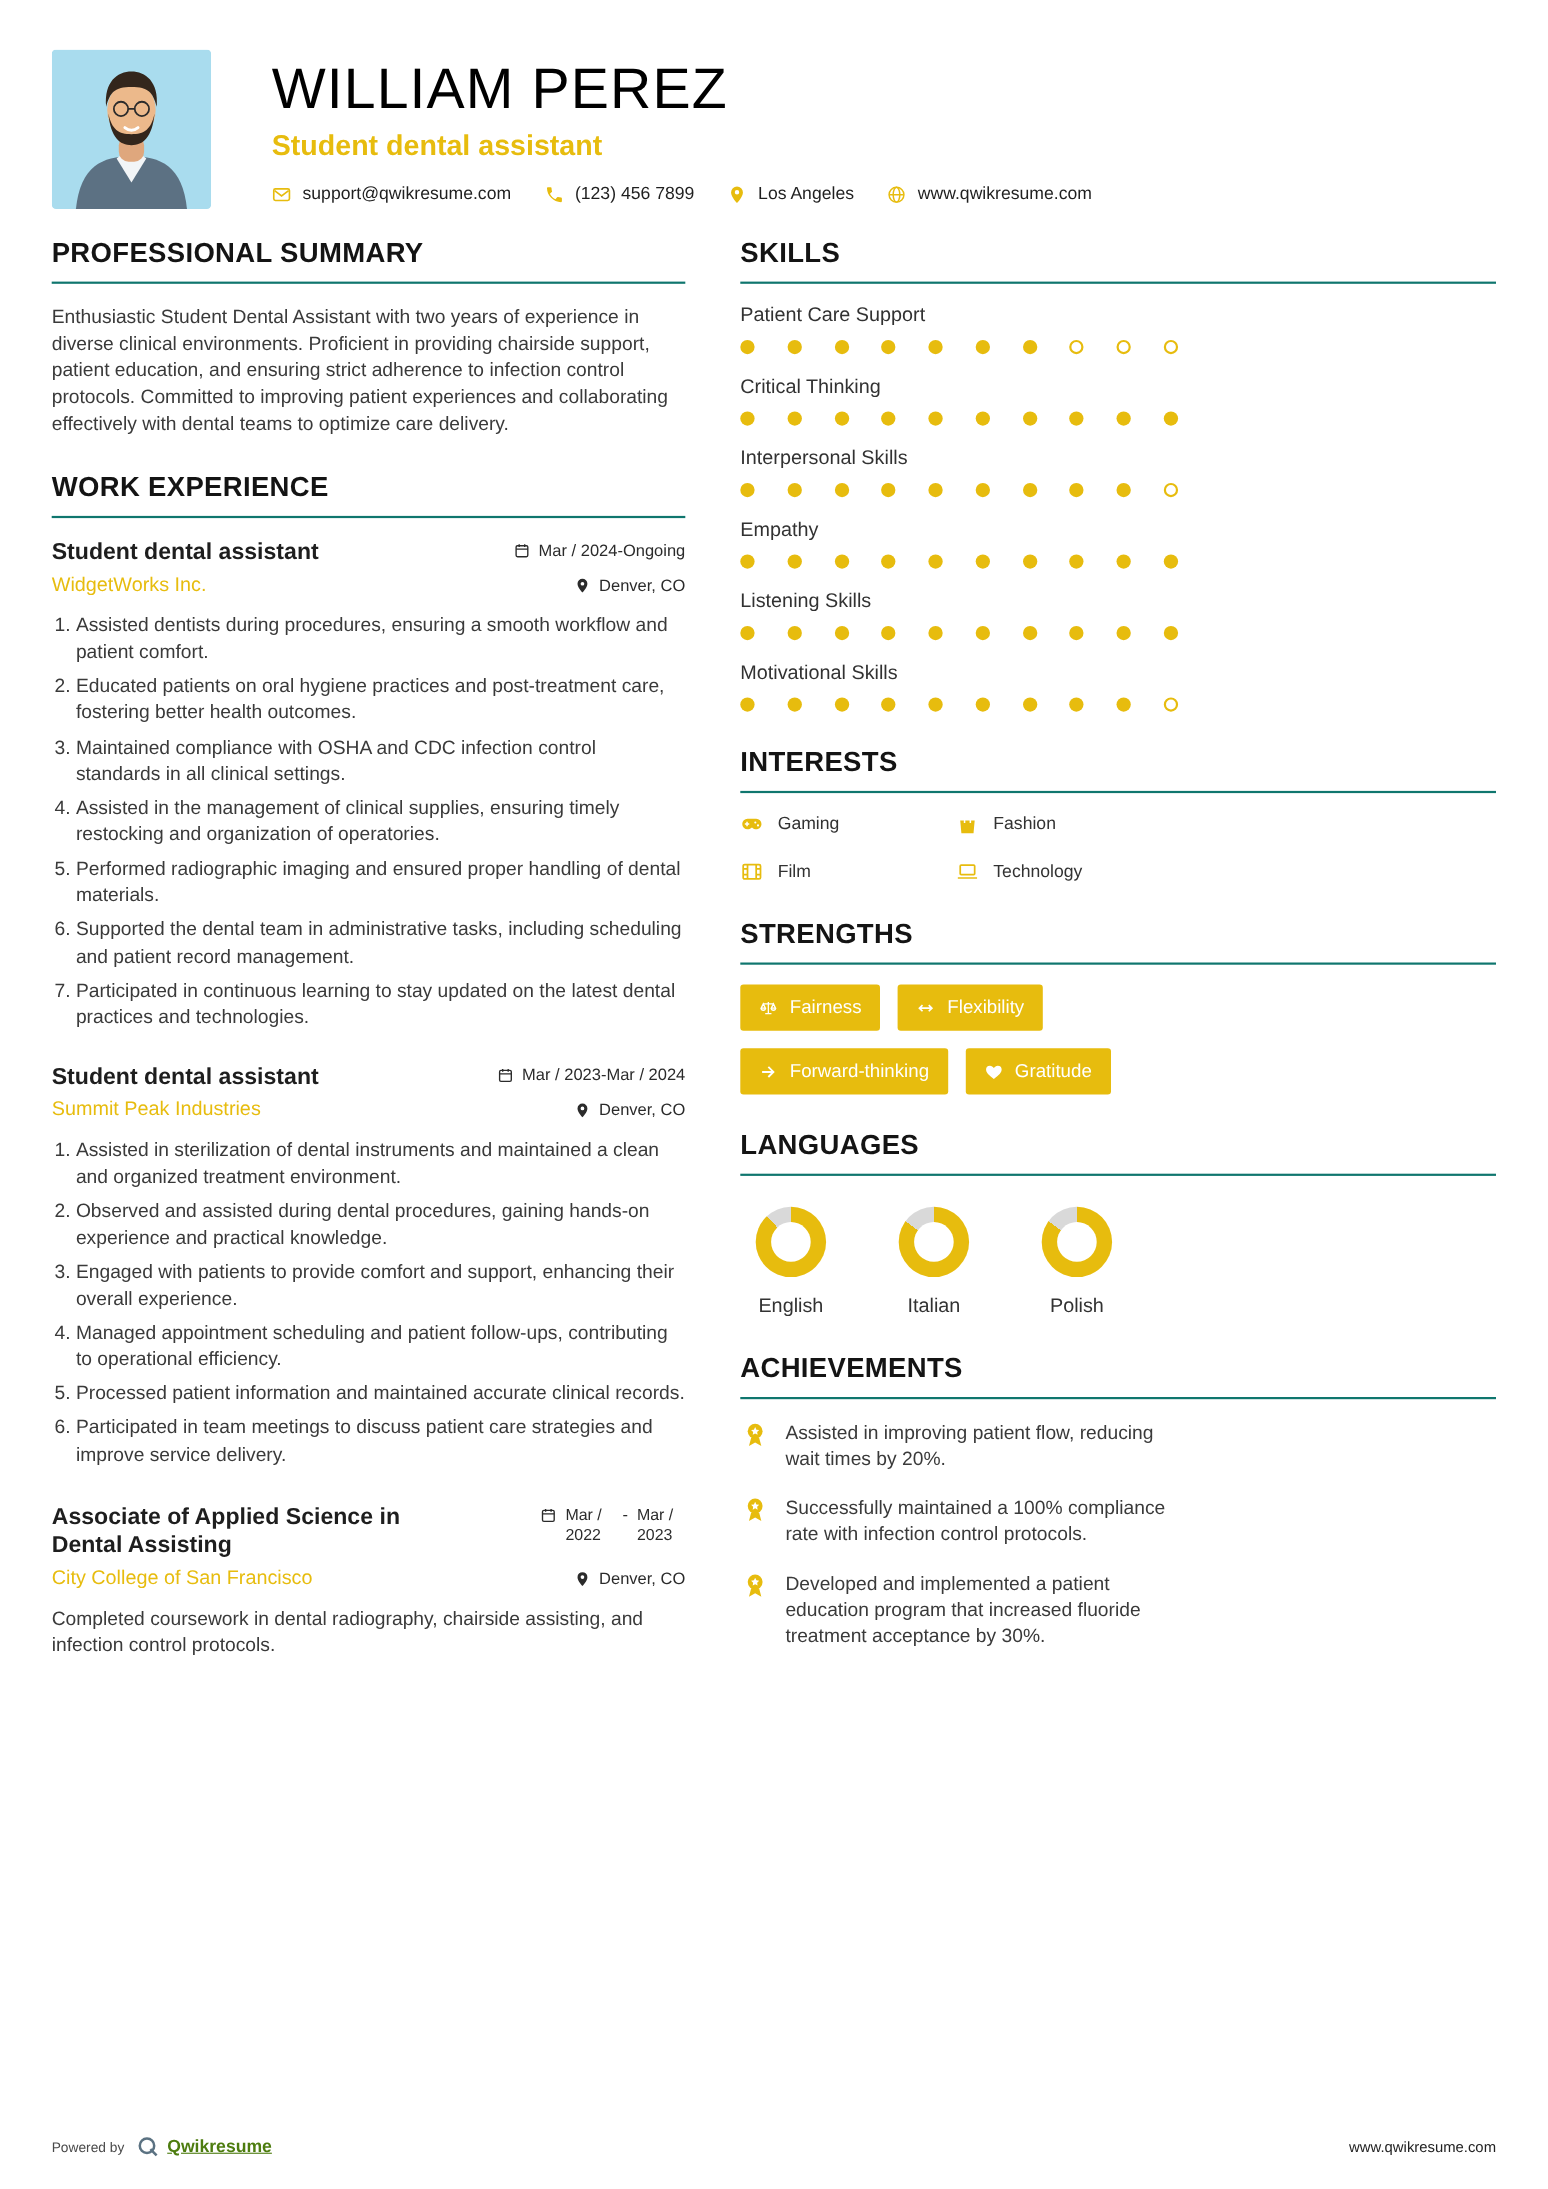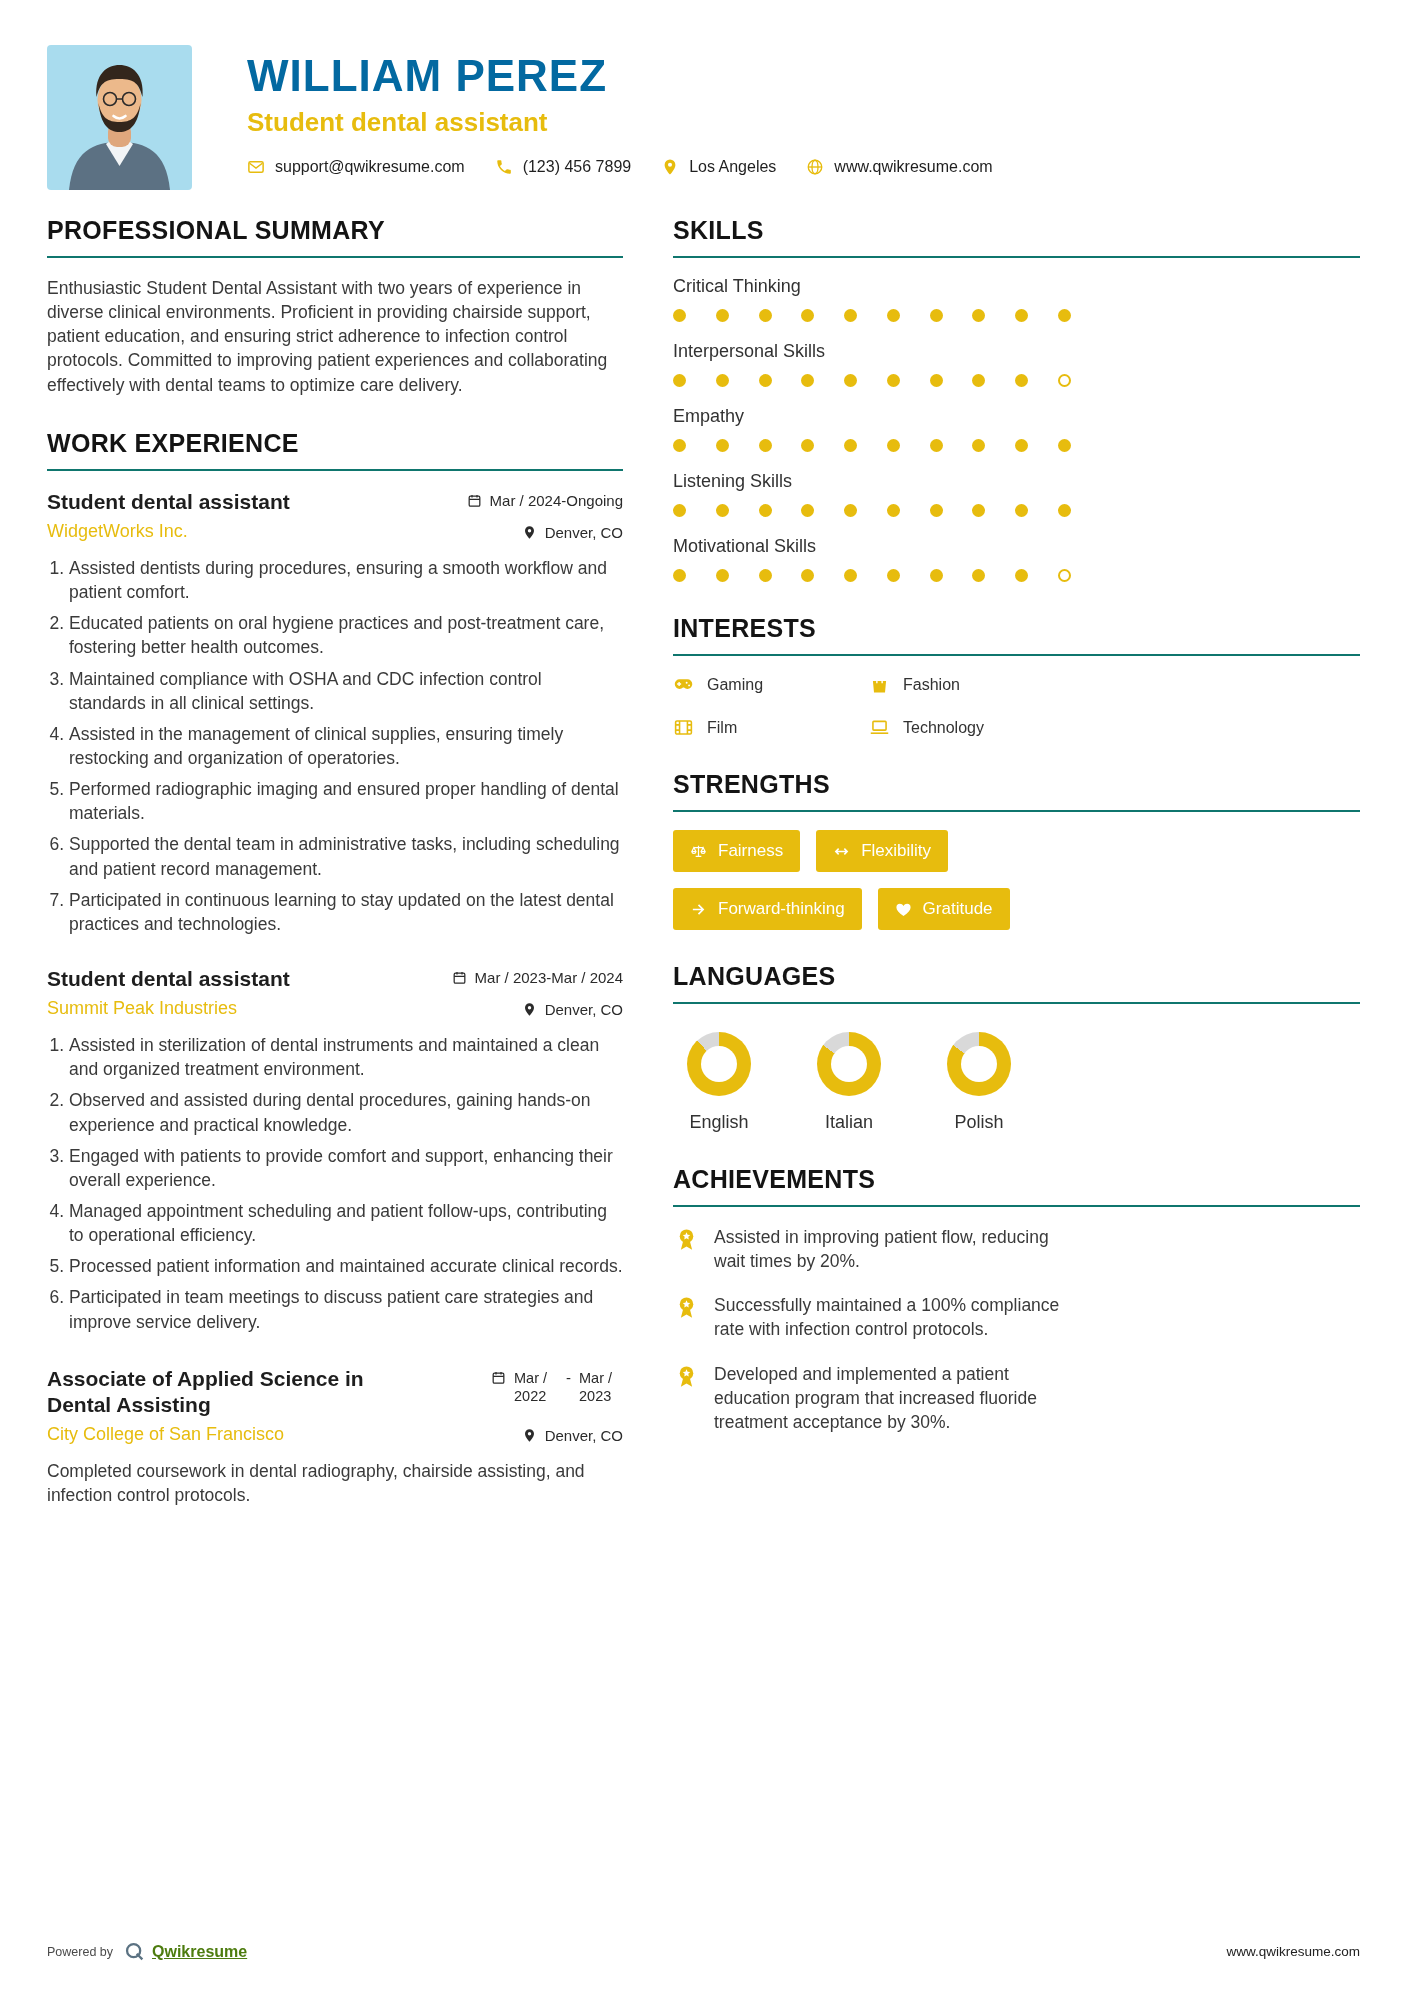--- a/index.html
+++ b/index.html
@@ -9,21 +9,21 @@
     font-family:"Liberation Sans", sans-serif;
     color:#3d3d3d; position:relative; overflow:hidden;
   }
   .page { width:100%; height:100%; padding:45px 47px 28px 47px; display:flex; flex-direction:column; }
 
   
   header { display:flex; gap:55px; margin-bottom:26px; }
   .photo { width:145px; height:145px; border-radius:4px; overflow:hidden; flex:none; }
   .photo svg { display:block; }
   .head-info { padding-top:6px; }
-  h1 { font-size:44px; font-weight:700; color:#0369a1; letter-spacing:1px; }
+  h1 { font-size:52px; font-weight:400; color:#000000; letter-spacing:1px; }
   .job-title { font-size:26px; font-weight:600; color:var(--accent); margin:6px 0 20px; }
   .contact-row { display:flex; align-items:center; gap:30px; font-size:16px; font-weight:500; color:#1f1f1f; }
   .contact { display:flex; align-items:center; gap:10px; }
   .ic { display:inline-flex; width:18px; height:18px; color:var(--accent); flex:none; }
   .ic svg { width:100%; height:100%; }
 
   
   .columns { display:flex; gap:50px; flex:1 0 auto; align-items:flex-start; }
   .col-left  { width:576px; flex:none; }
   .col-right { flex:1; }
@@ -271,20 +271,35 @@
       </section>
 
     </div>
 
     <div class="col-right">
 
       <section>
         <h2>SKILLS</h2>
         <div id="skills">
             <div class="skill">
+              <div class="skill-name">Patient Care Support</div>
+     <div class="dots">
+                <span class="dot filled"></span>
+                <span class="dot filled"></span>
+                <span class="dot filled"></span>
+                <span class="dot filled"></span>
+                <span class="dot filled"></span>
+                <span class="dot filled"></span>
+                <span class="dot filled"></span>
+                <span class="dot empty"></span>
+                <span class="dot empty"></span>
+                <span class="dot empty"></span>
+              </div>
+            </div>
+            <div class="skill">
               <div class="skill-name">Critical Thinking</div>
      <div class="dots">
                 <span class="dot filled"></span>
                 <span class="dot filled"></span>
                 <span class="dot filled"></span>
                 <span class="dot filled"></span>
                 <span class="dot filled"></span>
                 <span class="dot filled"></span>
                 <span class="dot filled"></span>
                 <span class="dot filled"></span>

